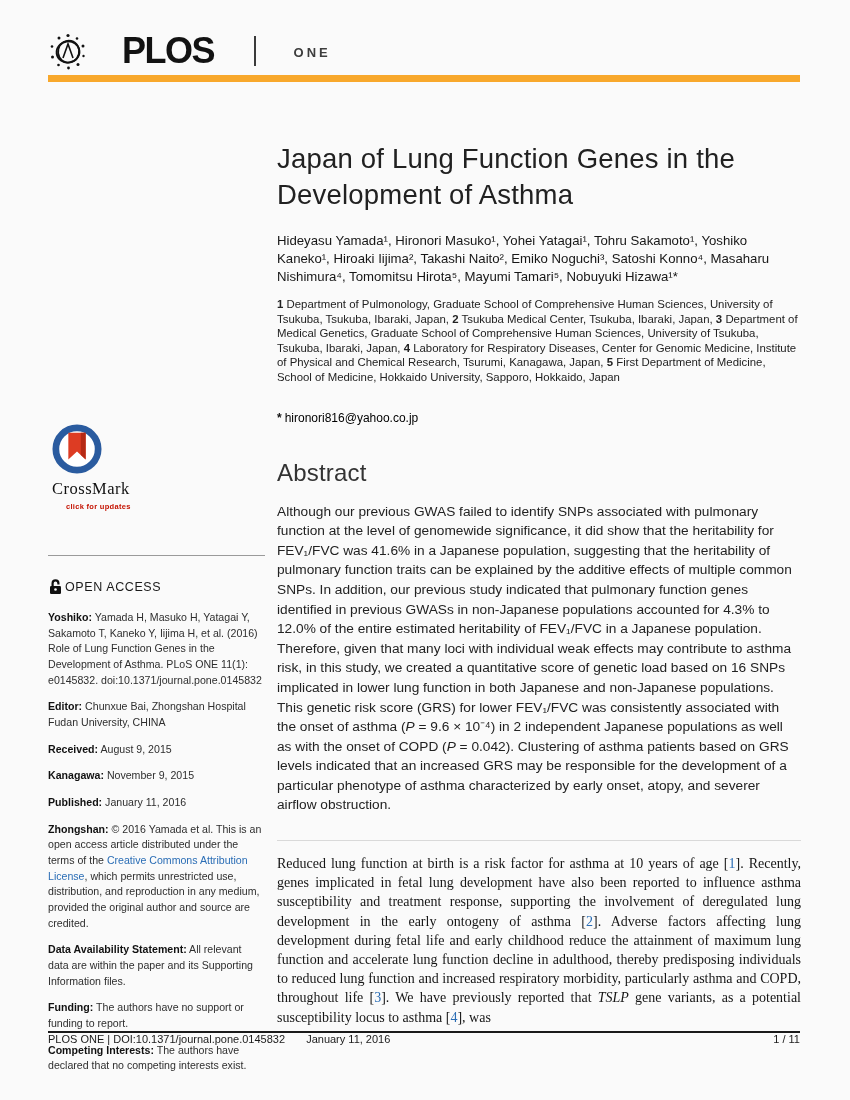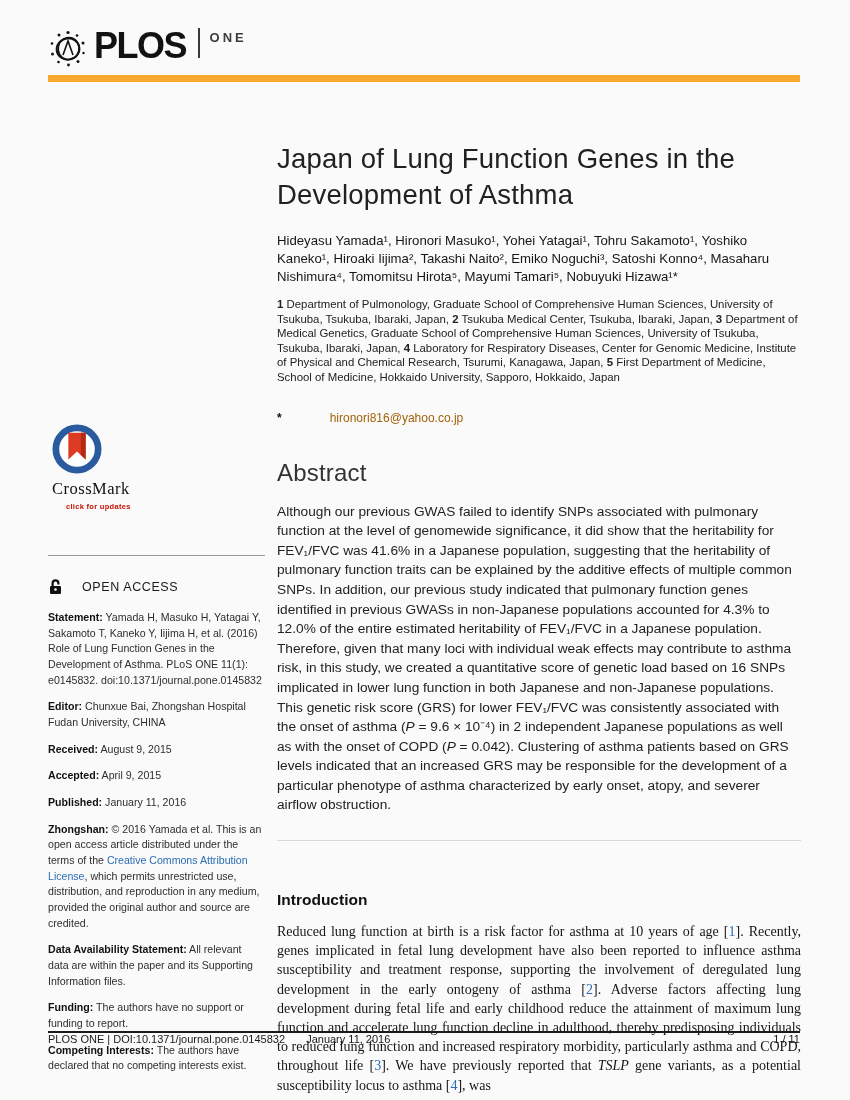--- a/index.html
+++ b/index.html
@@ -2,52 +2,52 @@
 <html><head>
 <meta charset="utf-8">
 <style>
   * { box-sizing: border-box; margin: 0; padding: 0; }
   html, body { background: #fafafa; }
   body { font-family: "Liberation Sans", sans-serif; color: #1c1c1c; }
   .page { position: relative; width: 850px; height: 1100px; background: #fafafa; overflow: hidden; margin: 0 auto; }
 
   
   .masthead { position: absolute; left: 48px; top: 28px; width: 752px; height: 46px; }
-  .logo-row { display: flex; align-items: flex-start; height: 46px; }
+  .logo-row { display: flex; align-items: center; height: 46px; gap: 28px; }
   .plos-glyph { width: 40px; height: 40px; margin-right: 6px; }
   .plos-text { font-size: 36px; font-weight: 700; letter-spacing: -1.5px; color: #121212; line-height: 1; }
   .logo-divider { width: 1.5px; height: 30px; background: #3a3a3a; margin: 0 10px 0 12px; }
   .one-text { font-size: 13px; font-weight: 700; letter-spacing: 3px; color: #3d3d3d; margin-top: 2px; }
   .accent-bar { position: absolute; left: 48px; top: 75px; width: 752px; height: 7px; background: #F8A82C; }
 
   
   .sidebar { position: absolute; left: 48px; top: 424px; width: 217px; font-size: 10.6px; line-height: 1.48; color: #2e2e2e; }
   .crossmark { margin-left: 4px; }
   .crossmark-badge { width: 50px; height: 50px; display: block; }
   .crossmark-name { font-family: "Liberation Serif", serif; font-size: 16.5px; color: #111; margin-top: 3px; letter-spacing: 0.5px; }
   .crossmark-tagline { font-size: 7.5px; font-weight: 700; color: #c41200; margin-left: 14px; letter-spacing: 0.3px; }
   .sidebar-rule { border: 0; border-top: 1px solid #9a9a9a; margin: 42px 0 0 0; }
-  .open-access { display: flex; align-items: center; gap: 19px; margin-top: 22px; }
+  .open-access { display: flex; align-items: center; gap: 2px; margin-top: 22px; }
   .open-access-label { font-size: 12.5px; letter-spacing: 0.6px; color: #1a1a1a; }
   .lock-icon { width: 15px; height: 17px; }
   .side-block { margin-top: 11px; }
   .side-block b { color: #111; }
   .side-link { color: #2A6DB5; text-decoration: none; }
   .first-side-block { margin-top: 14px; }
 
   
   .main-col { position: absolute; left: 277px; top: 128px; width: 524px; }
   .kicker { font-size: 10.5px; letter-spacing: 0.8px; color: #222; }
   .article-title { font-size: 27.5px; font-weight: 400; line-height: 36px; color: #212121; margin-top: 13px; letter-spacing: 0.2px; }
   .authors { font-size: 13.2px; font-weight: 400; line-height: 18px; margin-top: 19px; color: #161616; }
   .affiliations { font-size: 11.4px; line-height: 14.6px; margin-top: 11px; color: #222; }
   .aff-num { font-weight: 700; }
   .email-line { margin-top: 26px; font-size: 12px; }
   .email-marker { color: #111; font-weight: 700; margin-right: 3px; }
-  .email-link { color: #a16207; text-decoration: none; margin-left: 45px; }
+  .email-link { color: #000000; text-decoration: none; }
   .abstract-heading { font-size: 24px; font-weight: 400; color: #333; margin-top: 34px; letter-spacing: 0.2px; }
   .abstract-body { font-size: 13.7px; line-height: 19.6px; margin-top: 15px; color: #222; }
   .abstract-body .p-it { font-style: italic; }
   .section-rule { border: 0; border-top: 1px solid #d9d9d9; margin: 25px 0 0 0; }
   .intro-heading { font-family: "Liberation Sans", sans-serif; font-size: 15.5px; font-weight: 700; color: #111; margin-top: 50px; }
   .intro-body { font-family: "Liberation Serif", serif; font-size: 14px; line-height: 19.2px; margin-top: 13px; text-align: justify; color: #151515; }
   .ref-link { color: #2A6DB5; text-decoration: none; }
   .gene-italic { font-style: italic; }
 
   
@@ -105,37 +105,37 @@
     <div class="open-access">
       <svg class="lock-icon" viewBox="0 0 15 17">
         <path d="M3.5 8 V5.2 a4 4 0 0 1 8 0 V6.5 h-2.2 V5.2 a1.8 1.8 0 0 0 -3.6 0 V8 z" fill="#111"></path>
         <rect x="2" y="8" width="11" height="8" rx="1.2" fill="#111"></rect>
         <circle cx="7.5" cy="11.5" r="1.3" fill="#fafafa"></circle>
       </svg>
       <span class="open-access-label">OPEN ACCESS</span>
     </div>
 
     <p class="side-block first-side-block">
-      <b>Statement:</b>
+      <b>Yoshiko:</b>
       <span>Yamada H, Masuko H, Yatagai Y, Sakamoto T, Kaneko Y, Iijima H, et al. (2016) Role of Lung Function Genes in the Development of Asthma. PLoS ONE 11(1): e0145832. doi:10.1371/journal.pone.0145832</span>
     </p>
 
     <p class="side-block">
       <b>Editor:</b>
       <span>Chunxue Bai, Zhongshan Hospital Fudan University, CHINA</span>
     </p>
 
     <p class="side-block">
       <b>Received:</b>
       <span>August 9, 2015</span>
     </p>
 
     <p class="side-block">
-      <b>Accepted:</b>
-      <span>April 9, 2015</span>
+      <b>Kanagawa:</b>
+      <span>November 9, 2015</span>
     </p>
 
     <p class="side-block">
       <b>Published:</b>
       <span>January 11, 2016</span>
     </p>
 
     <p class="side-block">
       <b>Zhongshan:</b>
       <span>© 2016 Yamada et al. This is an open access article distributed under the terms of the </span><a href="#" class="side-link">Creative Commons Attribution License</a><span>, which permits unrestricted use, distribution, and reproduction in any medium, provided the original author and source are credited.</span>
@@ -176,21 +176,20 @@
 
     <p class="email-line">
       <span class="email-marker">*</span><a href="#" class="email-link">hironori816@yahoo.co.jp</a>
     </p>
 
     <h2 class="abstract-heading">Abstract</h2>
     <p class="abstract-body"><span>Although our previous GWAS failed to identify SNPs associated with pulmonary function at the level of genomewide significance, it did show that the heritability for FEV₁/FVC was 41.6% in a Japanese population, suggesting that the heritability of pulmonary function traits can be explained by the additive effects of multiple common SNPs. In addition, our previous study indicated that pulmonary function genes identified in previous GWASs in non-Japanese populations accounted for 4.3% to 12.0% of the entire estimated heritability of FEV₁/FVC in a Japanese population. Therefore, given that many loci with individual weak effects may contribute to asthma risk, in this study, we created a quantitative score of genetic load based on 16 SNPs implicated in lower lung function in both Japanese and non-Japanese populations. This genetic risk score (GRS) for lower FEV₁/FVC was consistently associated with the onset of asthma (</span><span class="p-it">P</span><span> = 9.6 × 10⁻⁴) in 2 independent Japanese populations as well as with the onset of COPD (</span><span class="p-it">P</span><span> = 0.042). Clustering of asthma patients based on GRS levels indicated that an increased GRS may be responsible for the development of a particular phenotype of asthma characterized by early onset, atopy, and severer airflow obstruction.</span></p>
 
     <hr class="section-rule">
 
-    <h3 class="intro-heading">Introduction</h3>
     <p class="intro-body"><span>Reduced lung function at birth is a risk factor for asthma at 10 years of age [</span><a href="#" class="ref-link">1</a><span>]. Recently, genes implicated in fetal lung development have also been reported to influence asthma susceptibility and treatment response, supporting the involvement of deregulated lung development in the early ontogeny of asthma [</span><a href="#" class="ref-link">2</a><span>]. Adverse factors affecting lung development during fetal life and early childhood reduce the attainment of maximum lung function and accelerate lung function decline in adulthood, thereby predisposing individuals to reduced lung function and increased respiratory morbidity, particularly asthma and COPD, throughout life [</span><a href="#" class="ref-link">3</a><span>]. We have previously reported that </span><span class="gene-italic">TSLP</span><span> gene variants, as a potential susceptibility locus to asthma [</span><a href="#" class="ref-link">4</a><span>], was</span></p>
   </main>
 
   <div class="footer">
     <hr class="footer-rule">
     <div class="footer-row">
       <span>
         <span>PLOS ONE | DOI:10.1371/journal.pone.0145832</span>
         <span class="footer-date">January 11, 2016</span>
       </span>

